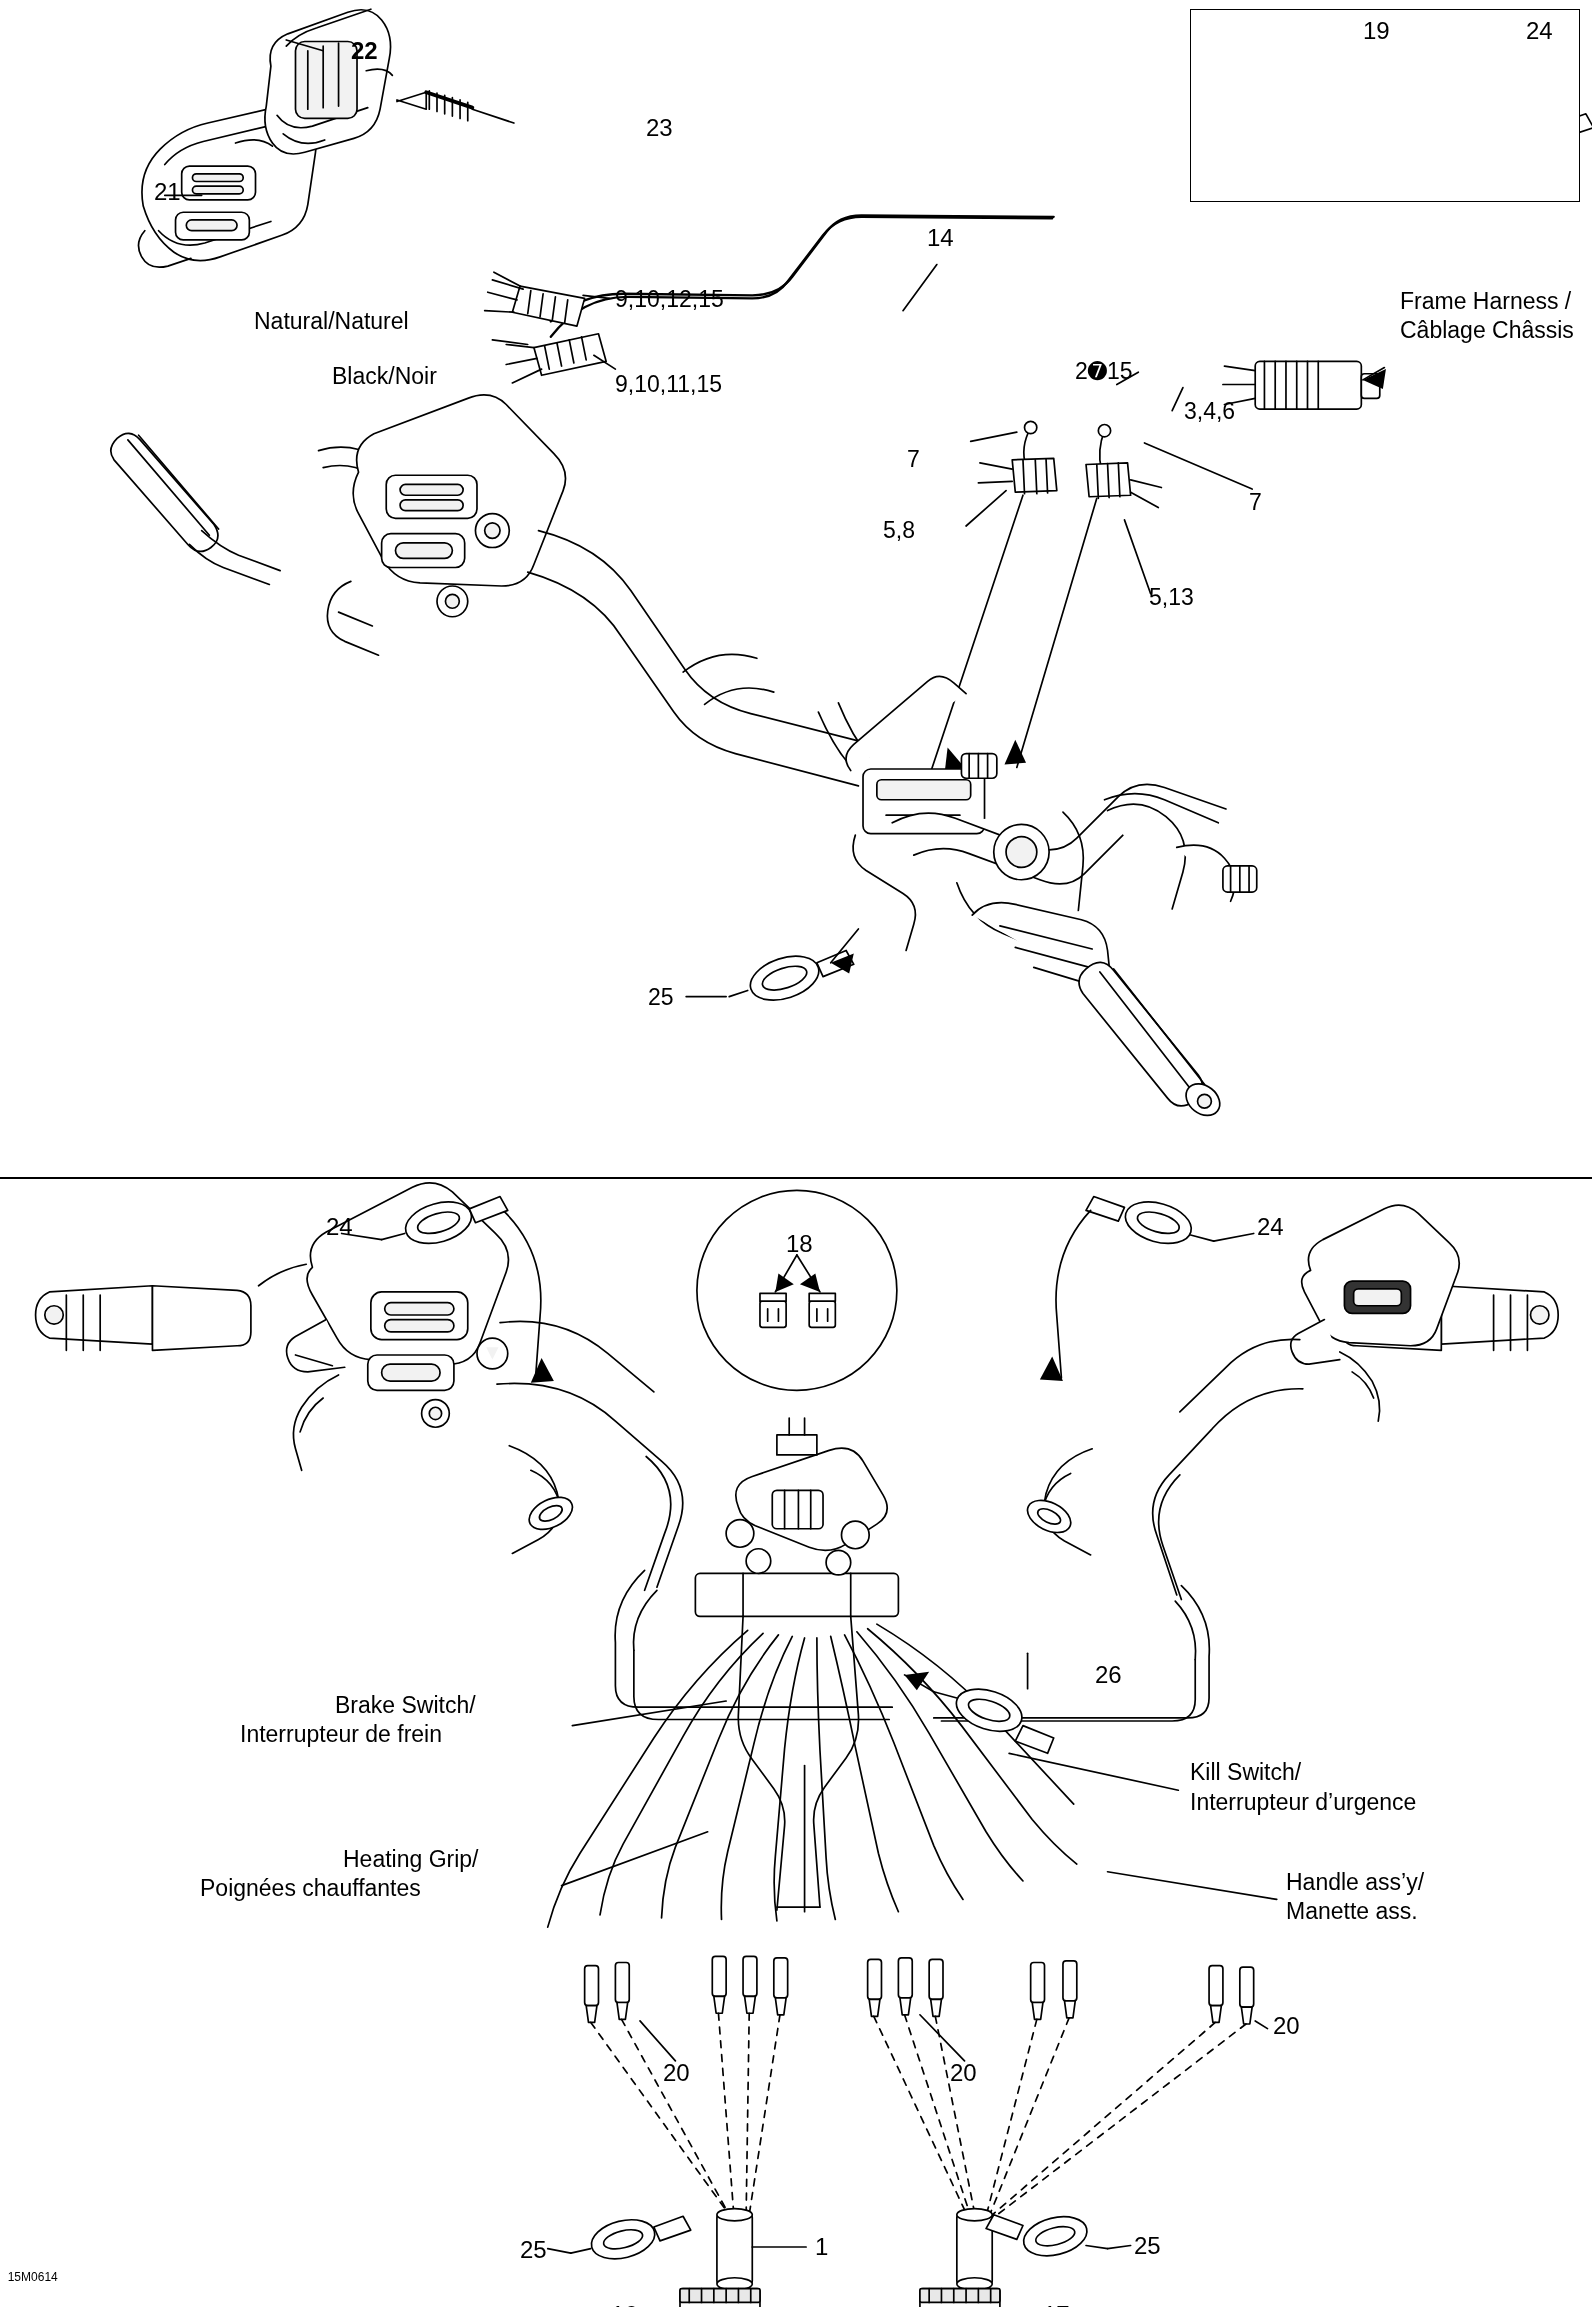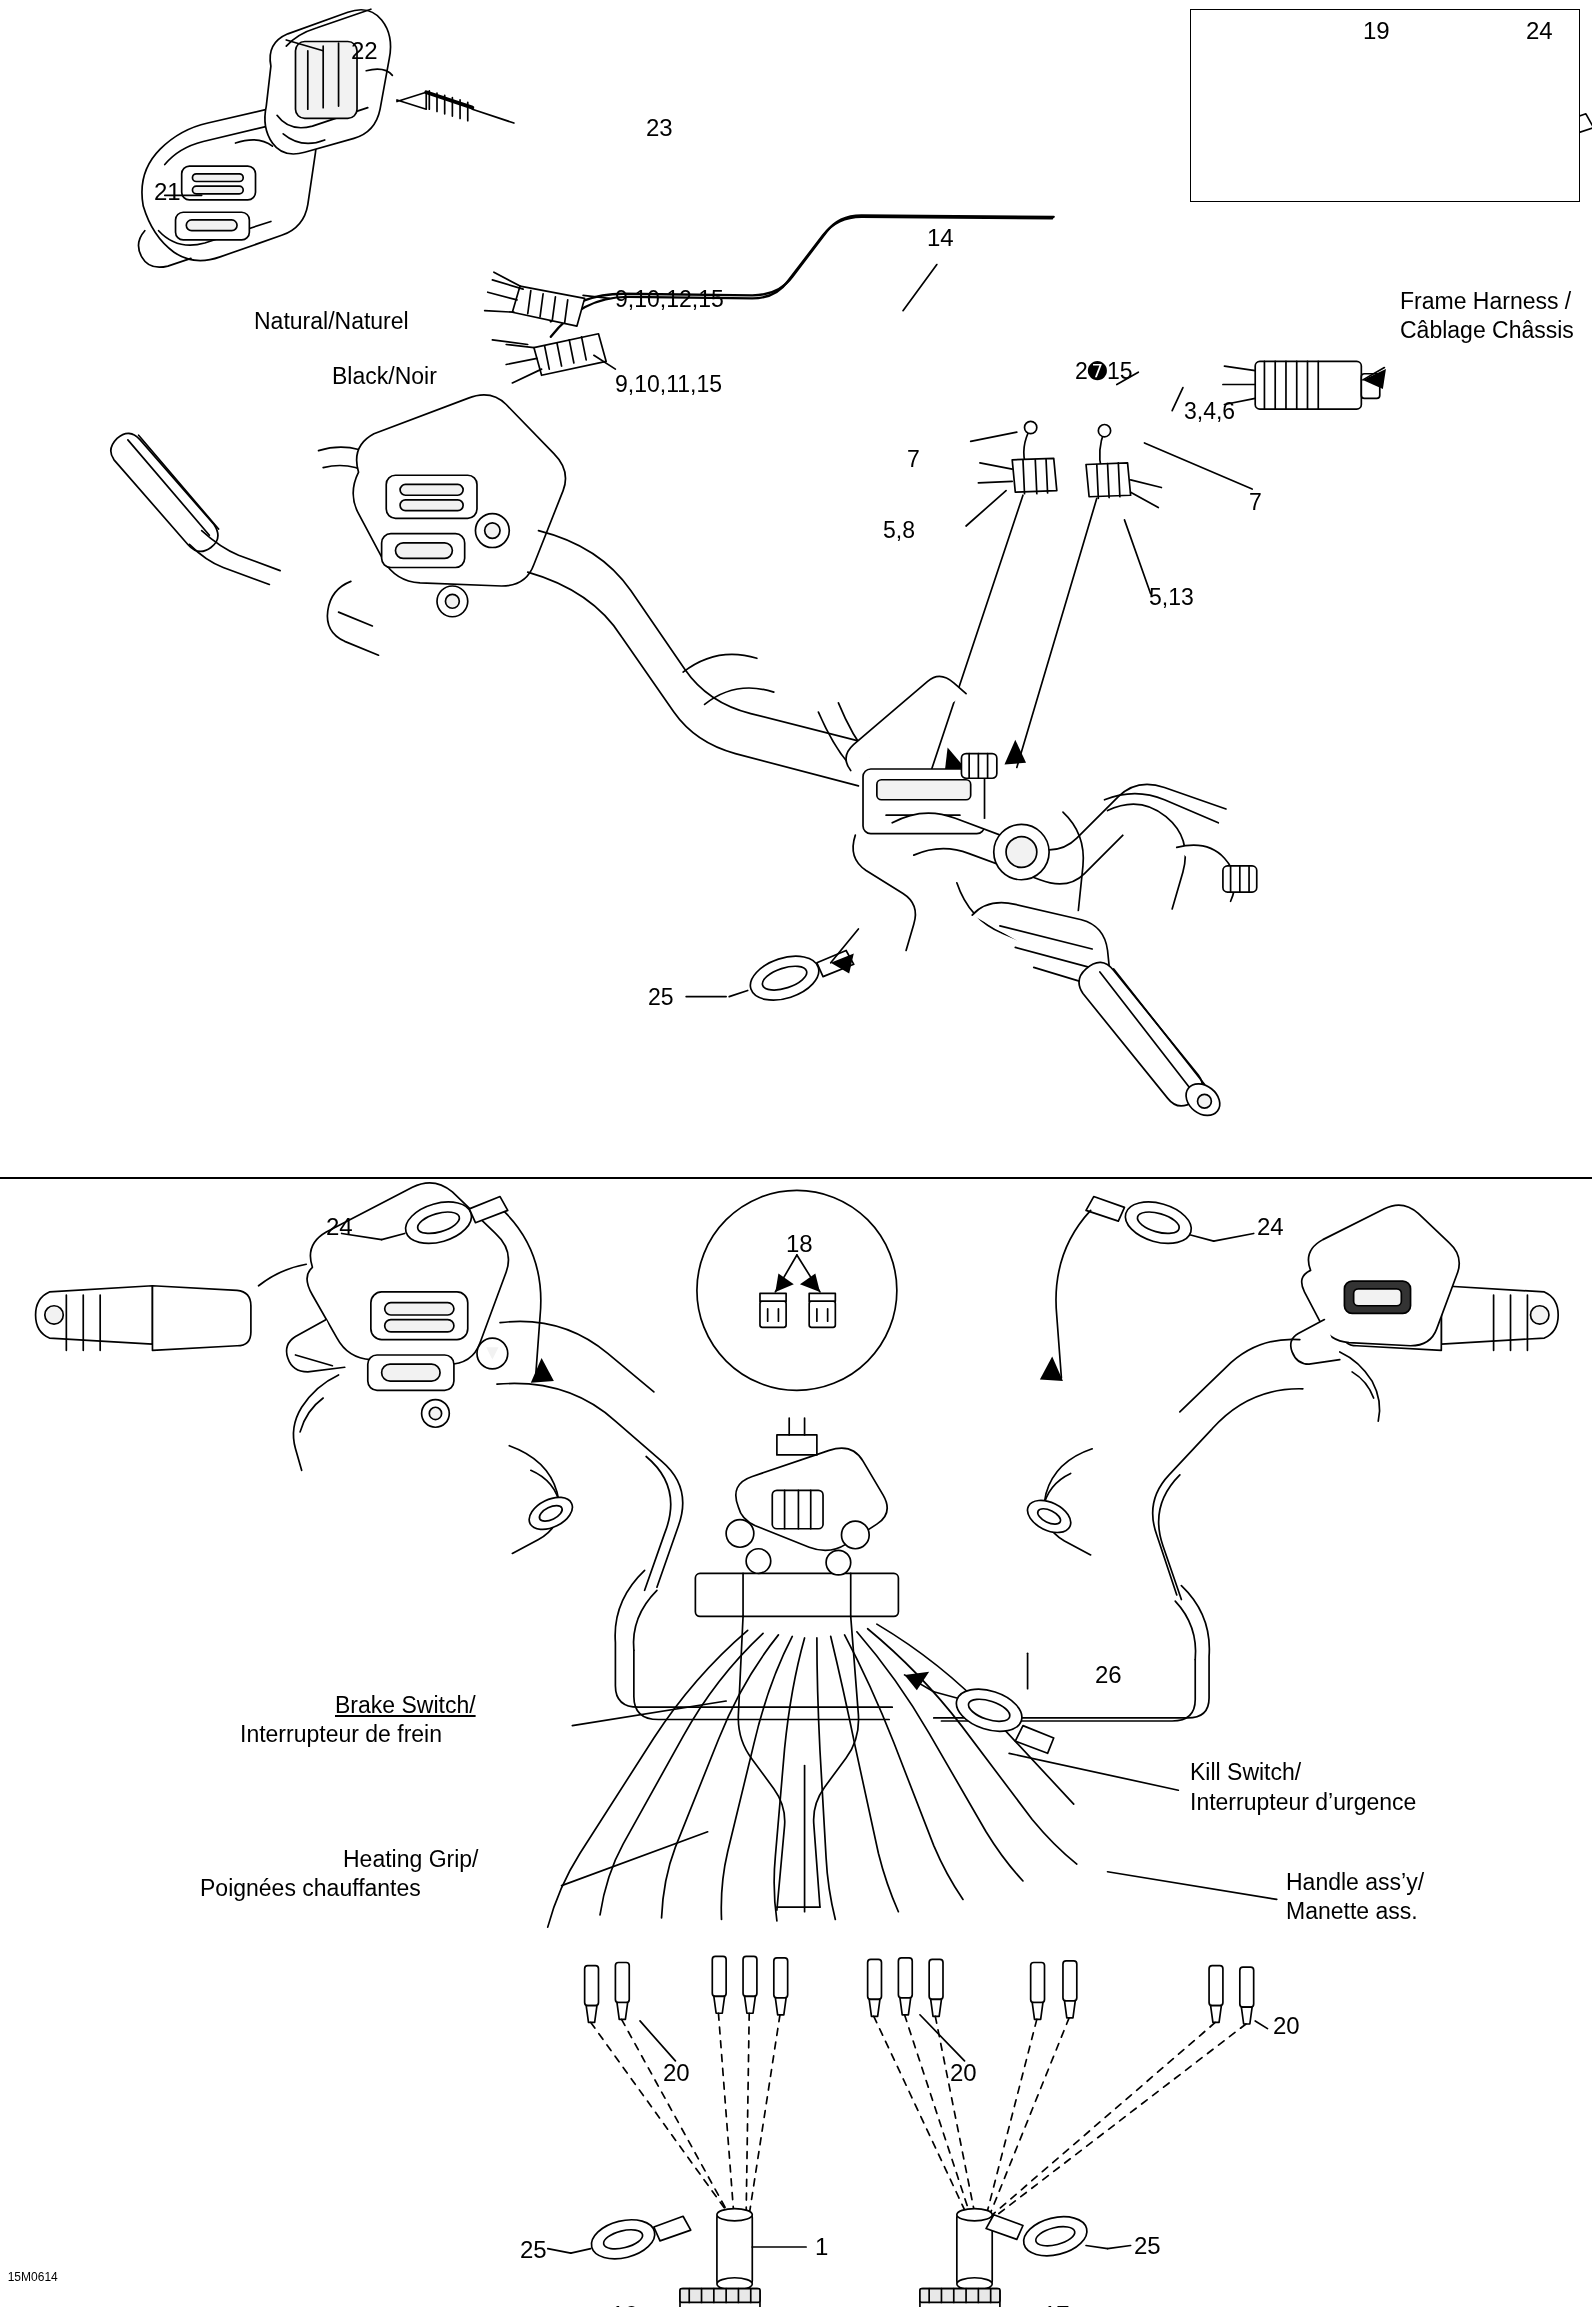--- a/index.html
+++ b/index.html
@@ -460,21 +460,21 @@
     </g>
   </svg>
 
   <div class="boxkit"></div>
 
   <div class="divider"></div>
 
   <div class="lbl num" style="left:1363px;top:17px;">19</div>
   <div class="lbl num" style="left:1526px;top:17px;">24</div>
 
-  <div class="lbl num" style="left:351px;top:37px;">22</div>
+  <div class="lbl num" style="left:351px;top:37px;font-weight:bold;">22</div>
   <div class="lbl num" style="left:646px;top:114px;">23</div>
   <div class="lbl num" style="left:154px;top:178px;">21</div>
   <div class="lbl num" style="left:927px;top:224px;text-align:center;">14</div>
 
   <div class="lbl" style="left:615px;top:286px;">9,10,12,15</div>
   <div class="lbl" style="left:615px;top:371px;">9,10,11,15</div>
   <div class="lbl" style="left:254px;top:308px;">Natural/Naturel</div>
   <div class="lbl" style="left:332px;top:363px;">Black/Noir</div>
 
   <div class="lbl" style="left:1075px;top:358px;">2➐15</div>
@@ -486,21 +486,21 @@
   <div class="lbl" style="left:648px;top:984px;">25</div>
 
   <div class="lbl" style="left:1400px;top:288px;">Frame Harness /</div>
   <div class="lbl" style="left:1400px;top:317px;">Câblage Châssis</div>
 
   <div class="lbl num" style="left:326px;top:1213px;">24</div>
   <div class="lbl num" style="left:1257px;top:1213px;">24</div>
   <div class="lbl num" style="left:786px;top:1230px;">18</div>
   <div class="lbl num" style="left:1095px;top:1661px;">26</div>
 
-  <div class="lbl" style="left:335px;top:1692px;text-decoration:underline;">Brake Switch/</div>
+  <div class="lbl" style="left:335px;top:1692px;">Brake Switch/</div>
   <div class="lbl" style="left:240px;top:1721px;">Interrupteur de frein</div>
   <div class="lbl" style="left:332px;top:1846px;margin-left:11px;">Heating Grip/</div>
   <div class="lbl" style="left:200px;top:1875px;">Poignées chauffantes</div>
   <div class="lbl" style="left:1190px;top:1759px;">Kill Switch/</div>
   <div class="lbl" style="left:1190px;top:1789px;">Interrupteur d’urgence</div>
   <div class="lbl" style="left:1286px;top:1869px;">Handle ass’y/</div>
   <div class="lbl" style="left:1286px;top:1898px;">Manette ass.</div>
 
   <div class="lbl num" style="left:663px;top:2059px;">20</div>
   <div class="lbl num" style="left:950px;top:2059px;">20</div>

